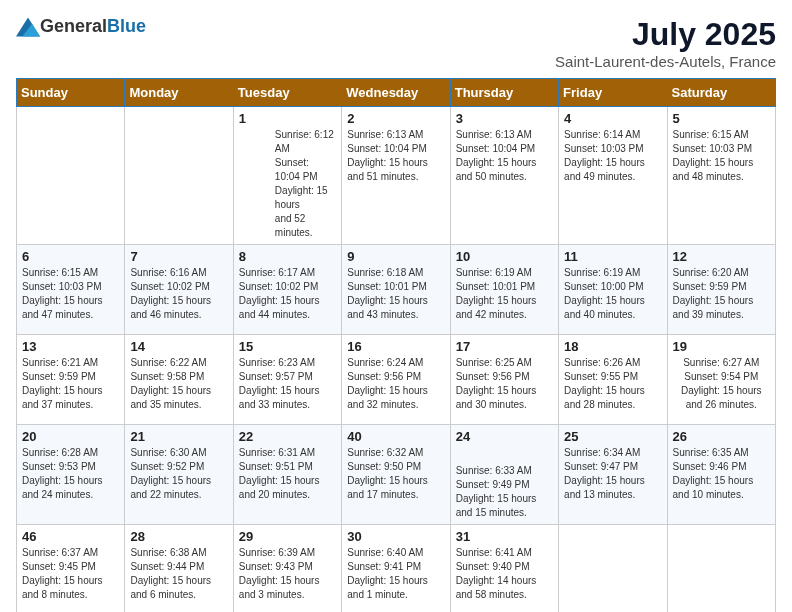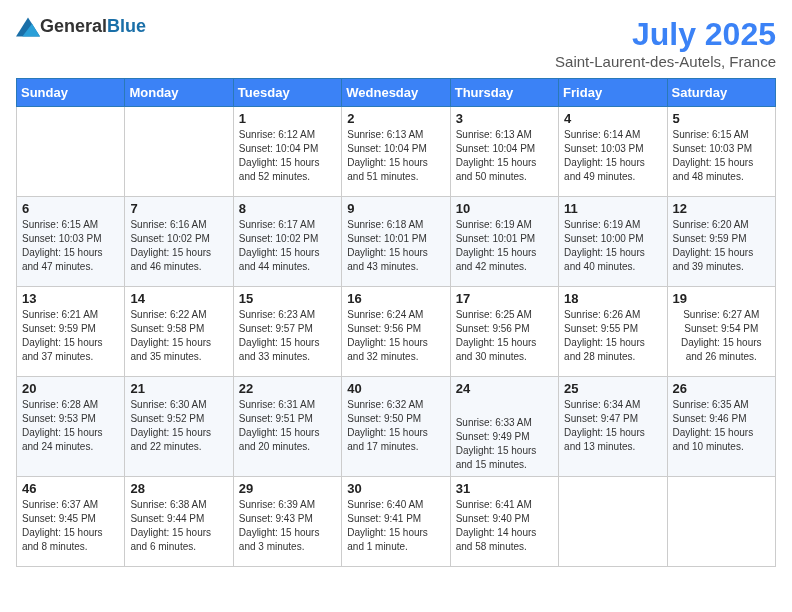--- a/index.html
+++ b/index.html
@@ -23,33 +23,33 @@
     .logo-icon {
       width: 24px;
       height: 20px;
     }
     .title-block {
       text-align: right;
     }
     .month-title {
       font-size: 32px;
       font-weight: bold;
-      color: #3b82f6;
+      color: #0f172a;
     }
     .location-title {
       font-size: 15px;
       color: #555;
     }
     .calendar-table {
       width: 100%;
       border-collapse: collapse;
       border: 1px solid #ccc;
     }
     .calendar-table th {
-      background-color: #3b82f6;
+      background-color: #a16207;
       color: #fff;
       font-size: 13px;
       font-weight: bold;
       padding: 6px 4px;
       text-align: left;
       border: 1px solid #2a79b8;
     }
     .calendar-table td {
       vertical-align: top;
       padding: 4px 5px;
@@ -110,21 +110,21 @@
         <th>Friday</th>
         <th>Saturday</th>
       </tr>
   </thead>
   <tbody id="calendar-body">
   <tr>
         <td class="empty-cell"></td>
         <td class="empty-cell"></td>
         <td>
           <span class="day-number">1</span>
-          <div class="day-info" style="white-space: pre-line;">Sunrise: 6:12 AM
+          <div class="day-info" style="white-space: pre-line; margin-left: 36px;">Sunrise: 6:12 AM
 Sunset: 10:04 PM
 Daylight: 15 hours
 and 52 minutes.</div>
         </td>
         <td>
           <span class="day-number">2</span>
           <div class="day-info" style="white-space: pre-line;">Sunrise: 6:13 AM
 Sunset: 10:04 PM
 Daylight: 15 hours
 and 51 minutes.</div>

